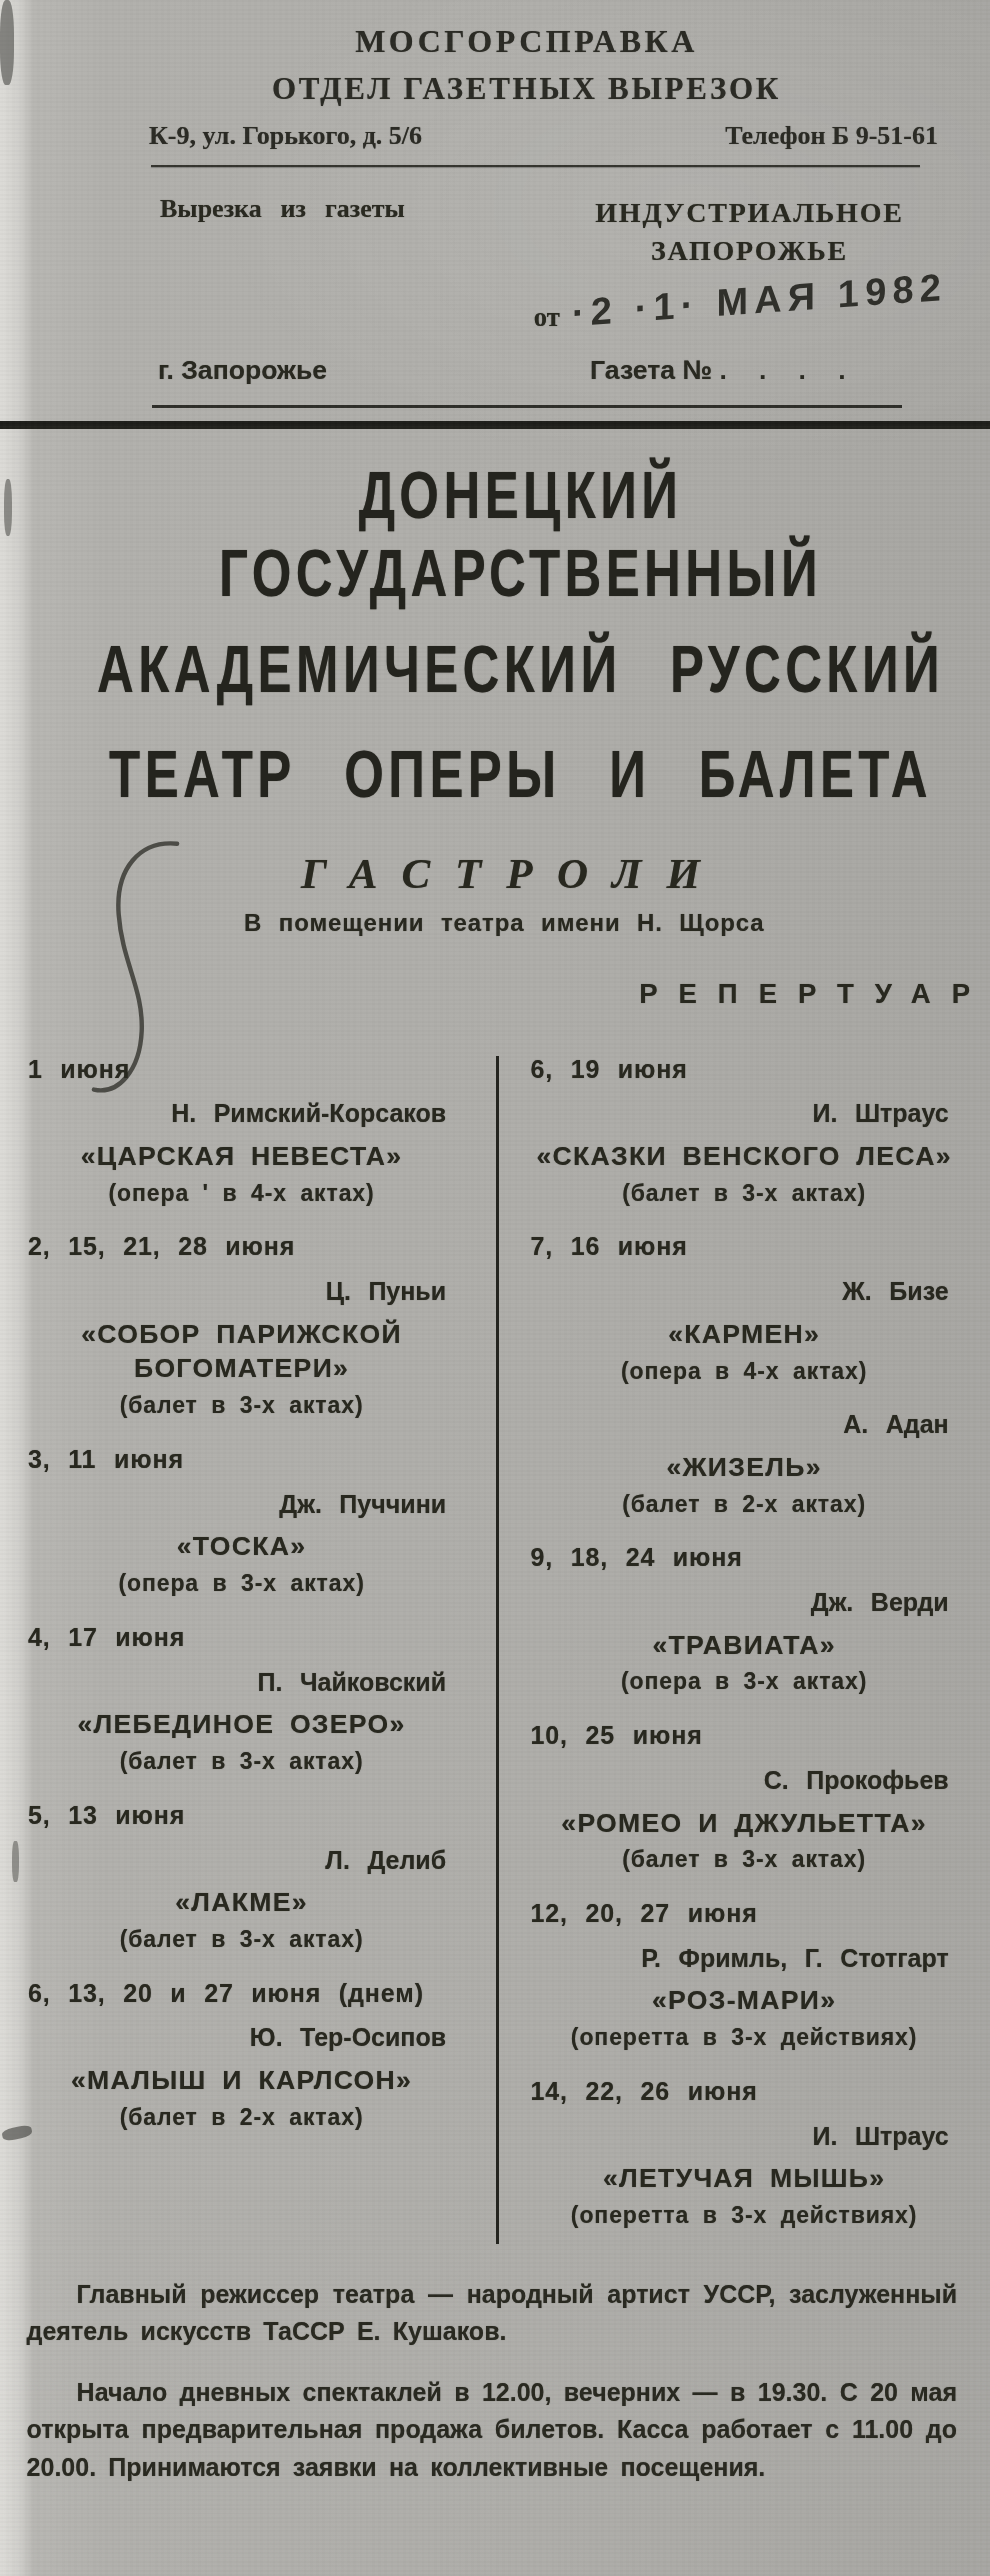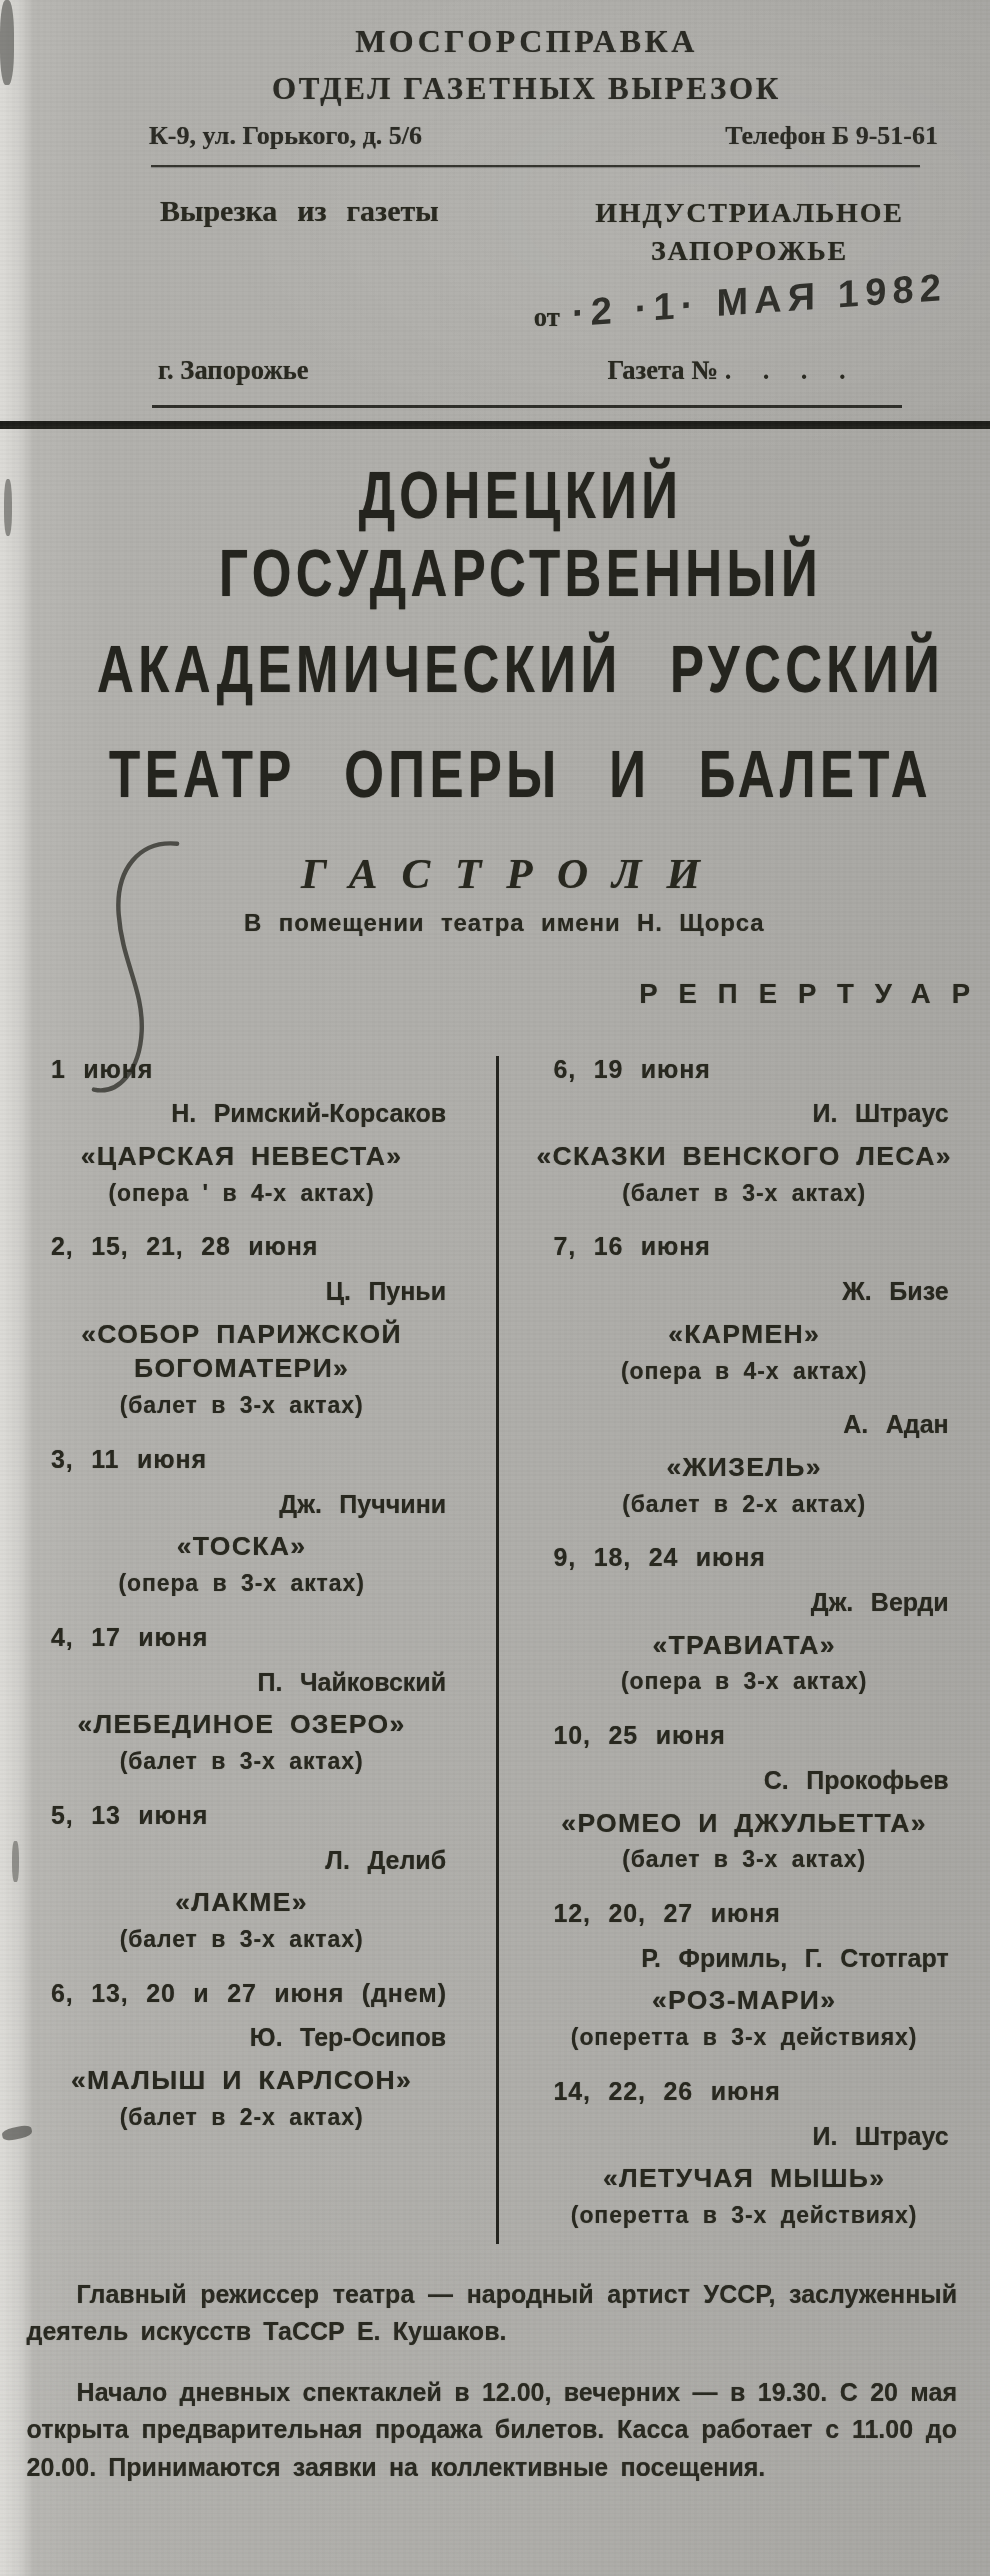--- a/index.html
+++ b/index.html
@@ -20,28 +20,28 @@
   
   .hdr{padding-top:23px;text-align:center;font-family:"Liberation Serif",serif;color:#2a2a24;}
   .hdr-org{font-size:32px;font-weight:bold;letter-spacing:3.5px;padding-left:62px;}
   .hdr-dept{font-size:31px;font-weight:bold;letter-spacing:2.7px;margin-top:10.6px;padding-left:62px;}
   .hdr-row{display:flex;justify-content:space-between;padding:14px 53px 0 149px;
     font-size:26px;font-weight:bold;}
   .rule-thin{height:2.7px;background:#33332d;margin:14px 71px 0 151px;box-shadow:0 0.9px 0.9px rgba(0,0,0,.25);}
   
   .clip-row1{display:flex;justify-content:space-between;align-items:flex-start;
     padding:26.6px 35px 0 160px;font-family:"Liberation Serif",serif;}
-  .clip-src{font-size:30px;font-weight:bold;word-spacing:12.4px;}
+  .clip-src{font-size:26px;font-weight:bold;word-spacing:12.4px;}
   .clip-news{width:381px;text-align:center;font-size:28px;font-weight:bold;letter-spacing:1.8px;line-height:1.35;margin-right:16px;}
   .stamp-row{display:flex;justify-content:flex-end;align-items:baseline;padding:23px 43px 0 0;}
   .stamp-from{font-family:"Liberation Serif",serif;font-size:26.6px;font-weight:bold;margin-right:12.4px;}
   .stamp-date{font-size:38px;font-weight:bold;letter-spacing:6.2px;color:#30302b;
     transform:rotate(-4deg) skewX(-4deg);transform-origin:left bottom;}
   .clip-row2{display:flex;justify-content:space-between;padding:19.5px 133px 0 158px;
-    font-family:Liberation Serif, serif;font-size:26.6px;font-weight:bold;}
+    font-family:Liberation Sans, sans-serif;font-size:26.6px;font-weight:bold;}
   .issue-dots{letter-spacing:12.4px;font-weight:bold;}
   .rule-thin2{height:2.7px;background:#2e2e29;margin:19.5px 89px 0 152px;}
   .rule-thick{height:8px;background:linear-gradient(0deg,#22221d 0 2.7px,#55554e 2.7px 3.5px,#1d1d19 3.5px 8px);
     margin-top:12.4px;}
   
   .big-title{margin-top:46px;text-align:center;padding-left:50px;}
   .big-title div{font-size:51px;font-weight:bold;letter-spacing:4.4px;word-spacing:30px;
     transform:scaleY(1.32);transform-origin:center;margin:46px 0;color:#24241e;}
   
   .gastroli-wrap{position:relative;}
@@ -50,21 +50,21 @@
   .venue{margin-top:11px;text-align:center;font-size:24px;font-weight:bold;word-spacing:8.9px;letter-spacing:0.9px;padding-left:17.7px;}
   .rep-head{margin-top:41px;text-align:right;font-size:27.5px;font-weight:bold;letter-spacing:21px;padding-left:21px;}
   .squiggle{position:absolute;left:78px;top:-10.6px;}
   
   .repertoire{position:relative;display:flex;margin-top:43px;}
   .repertoire .divider{position:absolute;left:50.1%;top:3.5px;bottom:8.9px;width:2.7px;background:#24241f;}
   .col{width:50%;box-sizing:border-box;}
   .col-l{padding:0 12.4px 0 0;}
   .col-r{padding:0 5.3px 0 7px;}
   .entry{margin-bottom:23px;}
-  .dates{font-size:25px;font-weight:bold;letter-spacing:0.9px;word-spacing:9.7px;padding-left:51px;line-height:1.3;}
+  .dates{font-size:25px;font-weight:bold;letter-spacing:0.9px;word-spacing:9.7px;padding-left:28px;line-height:1.3;}
   .composer{font-size:25px;font-weight:bold;text-align:right;padding-right:37px;margin-top:12.4px;word-spacing:10.6px;line-height:1.3;margin-left:31px;}
   .work-title{font-size:26.6px;font-weight:bold;text-align:center;letter-spacing:1.3px;word-spacing:7px;margin-top:8.9px;line-height:1.3;padding:0 26.6px;}
   .work-note{font-size:23px;font-weight:bold;text-align:center;letter-spacing:0.9px;word-spacing:6.2px;margin-top:5.3px;line-height:1.25;}
   
   .note-p{margin:23px 34px 0 26.6px;font-size:25px;font-weight:bold;line-height:1.5;
     text-align:justify;text-indent:50px;word-spacing:5.3px;}
   .note-phones{margin-top:32px;text-indent:50px;font-size:25px;font-weight:bold;}
 </style>
 </head>
 <body>

